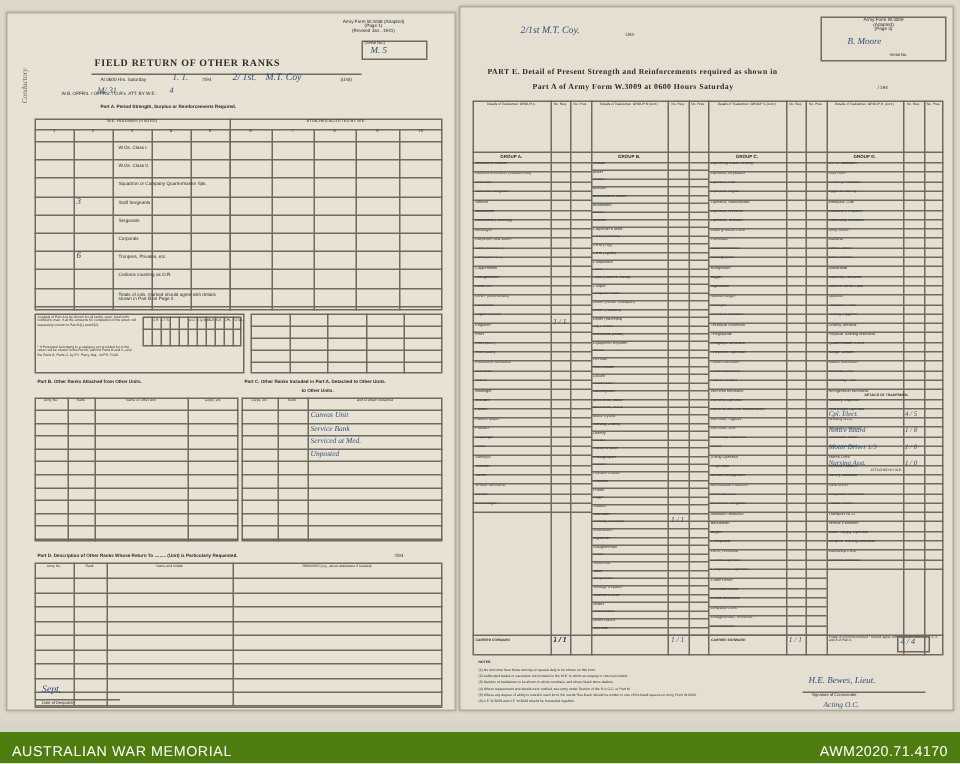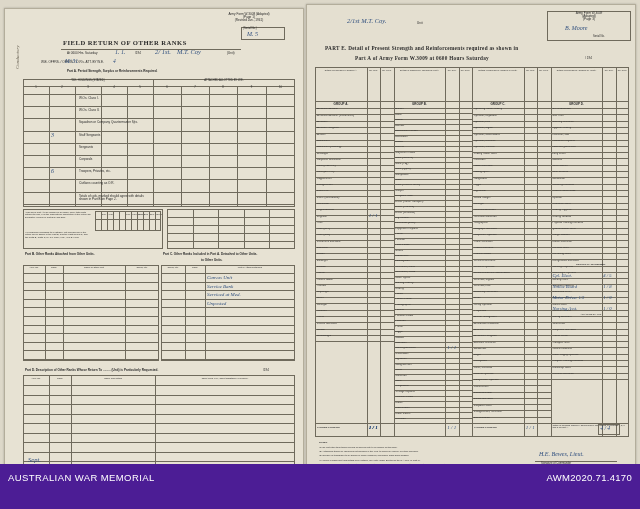--- a/index.html
+++ b/index.html
@@ -11,22 +11,22 @@
   }
   #page {
     position: relative;
     width: 640px; height: 509px;
     background: #d8d4c8;
     overflow: hidden;
   }
   
   #footer {
     position: absolute; left: 0; bottom: 0;
-    width: 640px; height: 45px;
-    background: #4c1d95;
+    width: 640px; height: 21px;
+    background: #4d7c0f;
     color: #ffffff;
   }
   #footer .awm {
     position: absolute; left: 8px; top: 8px;
     font-size: 9.5px; letter-spacing: .4px;
   }
   #footer .acc {
     position: absolute; right: 8px; top: 8px;
     font-size: 9.5px; letter-spacing: .3px;
   }

